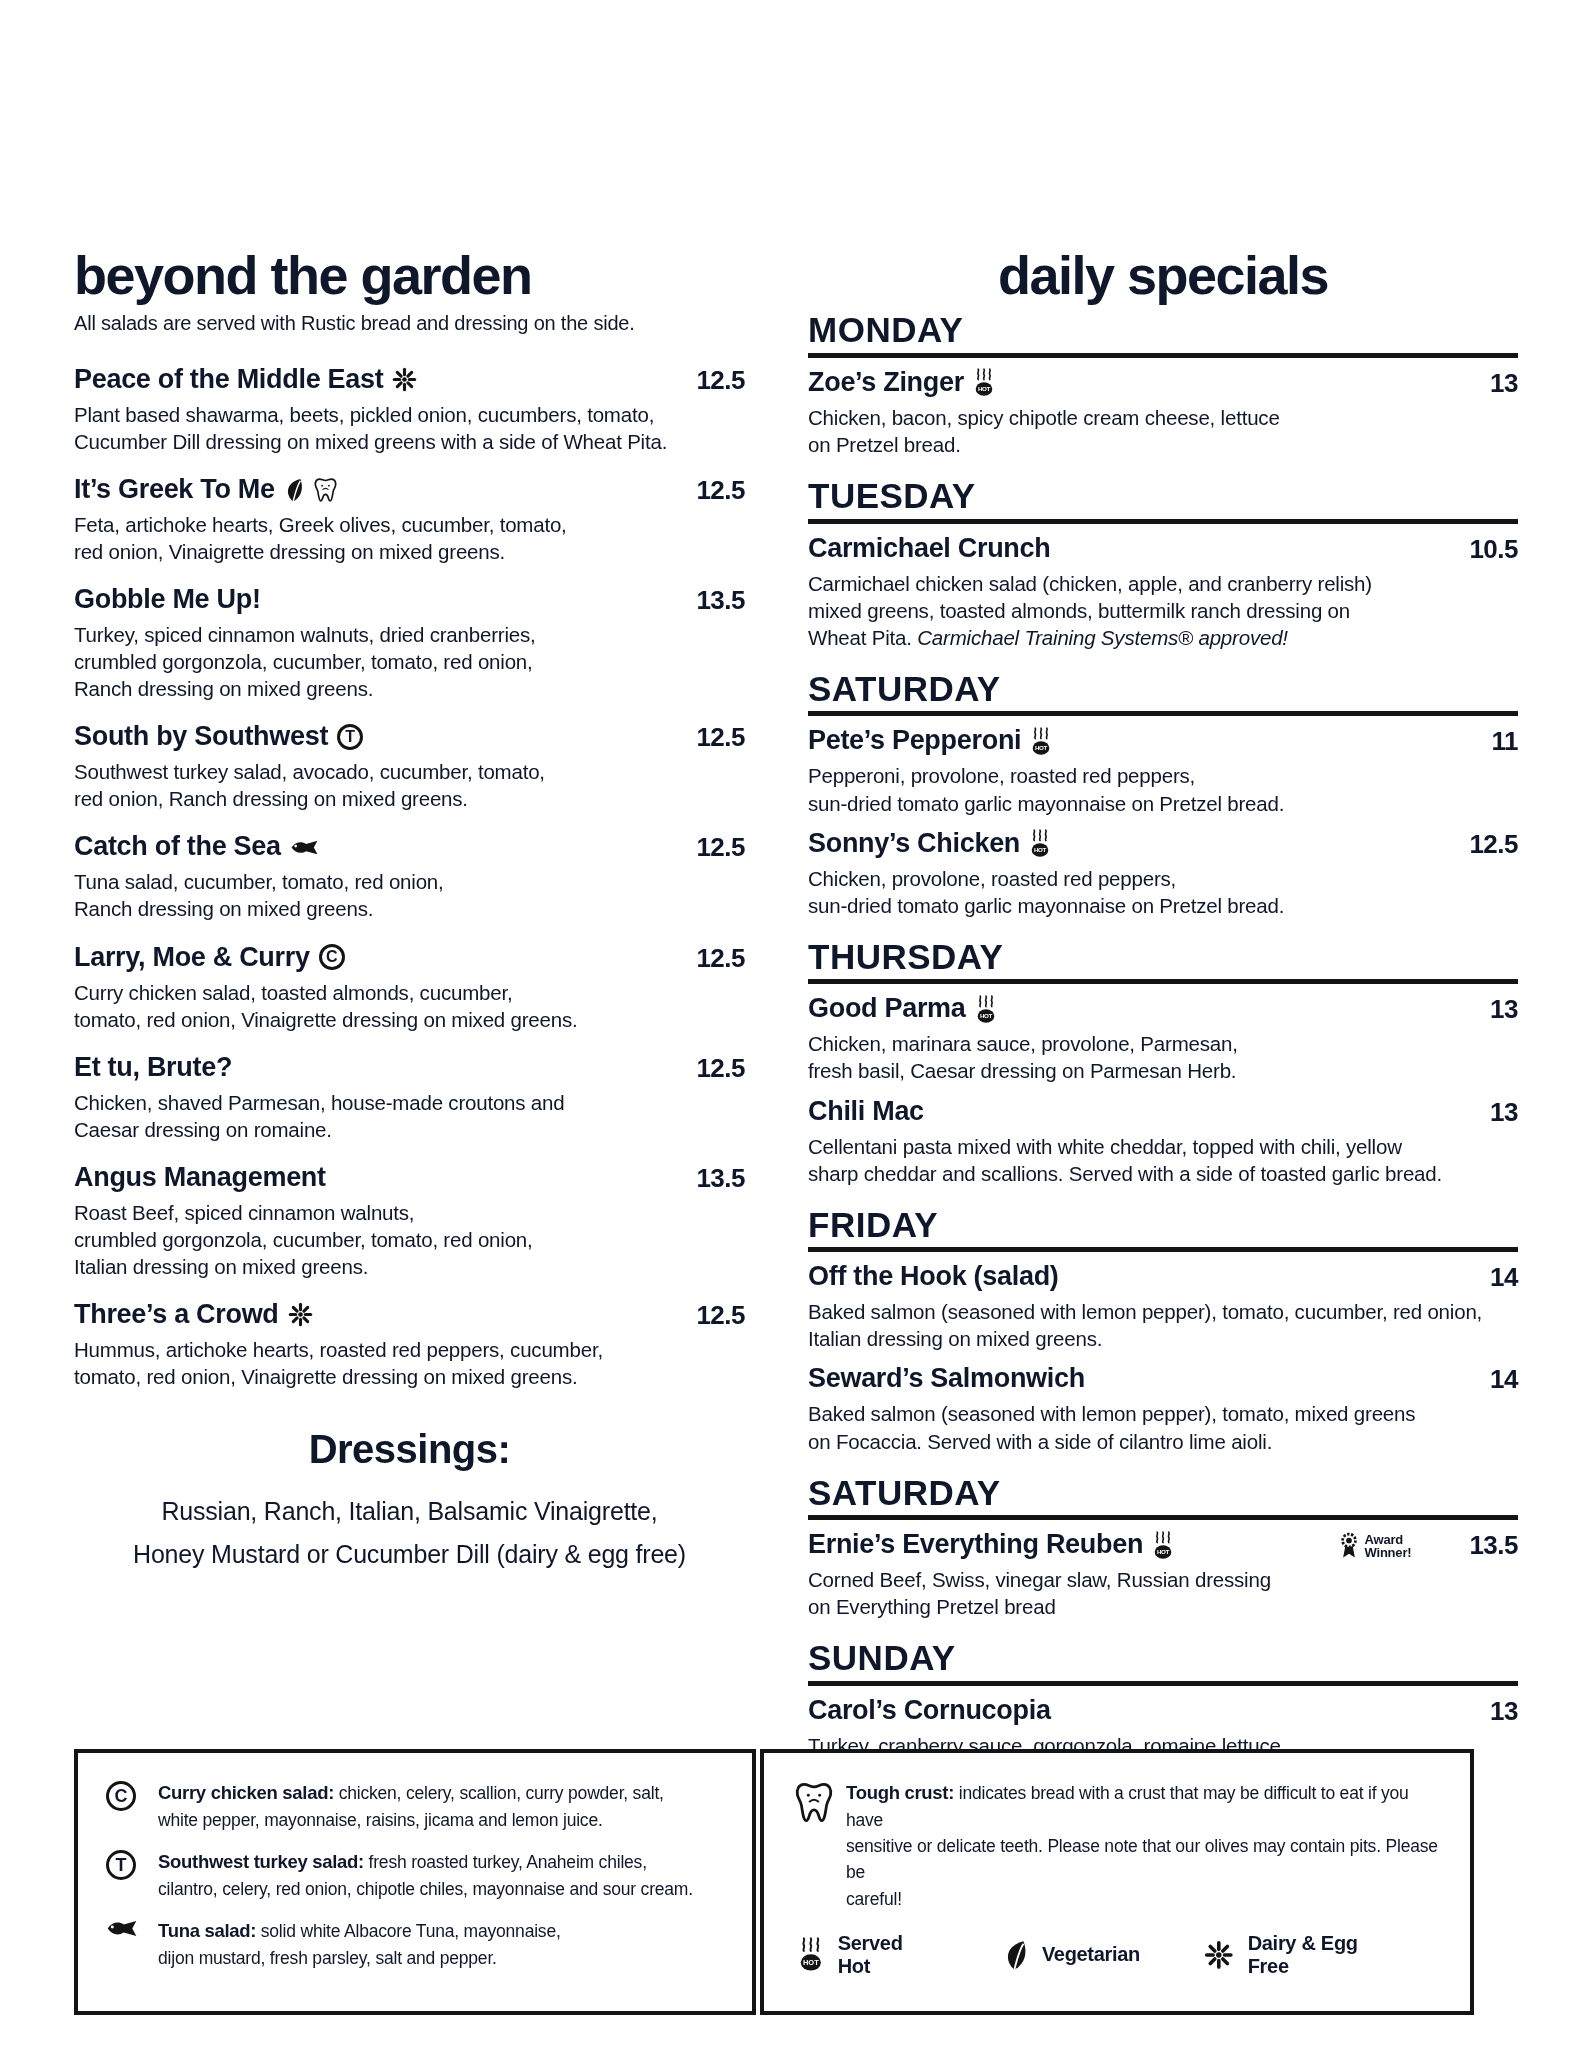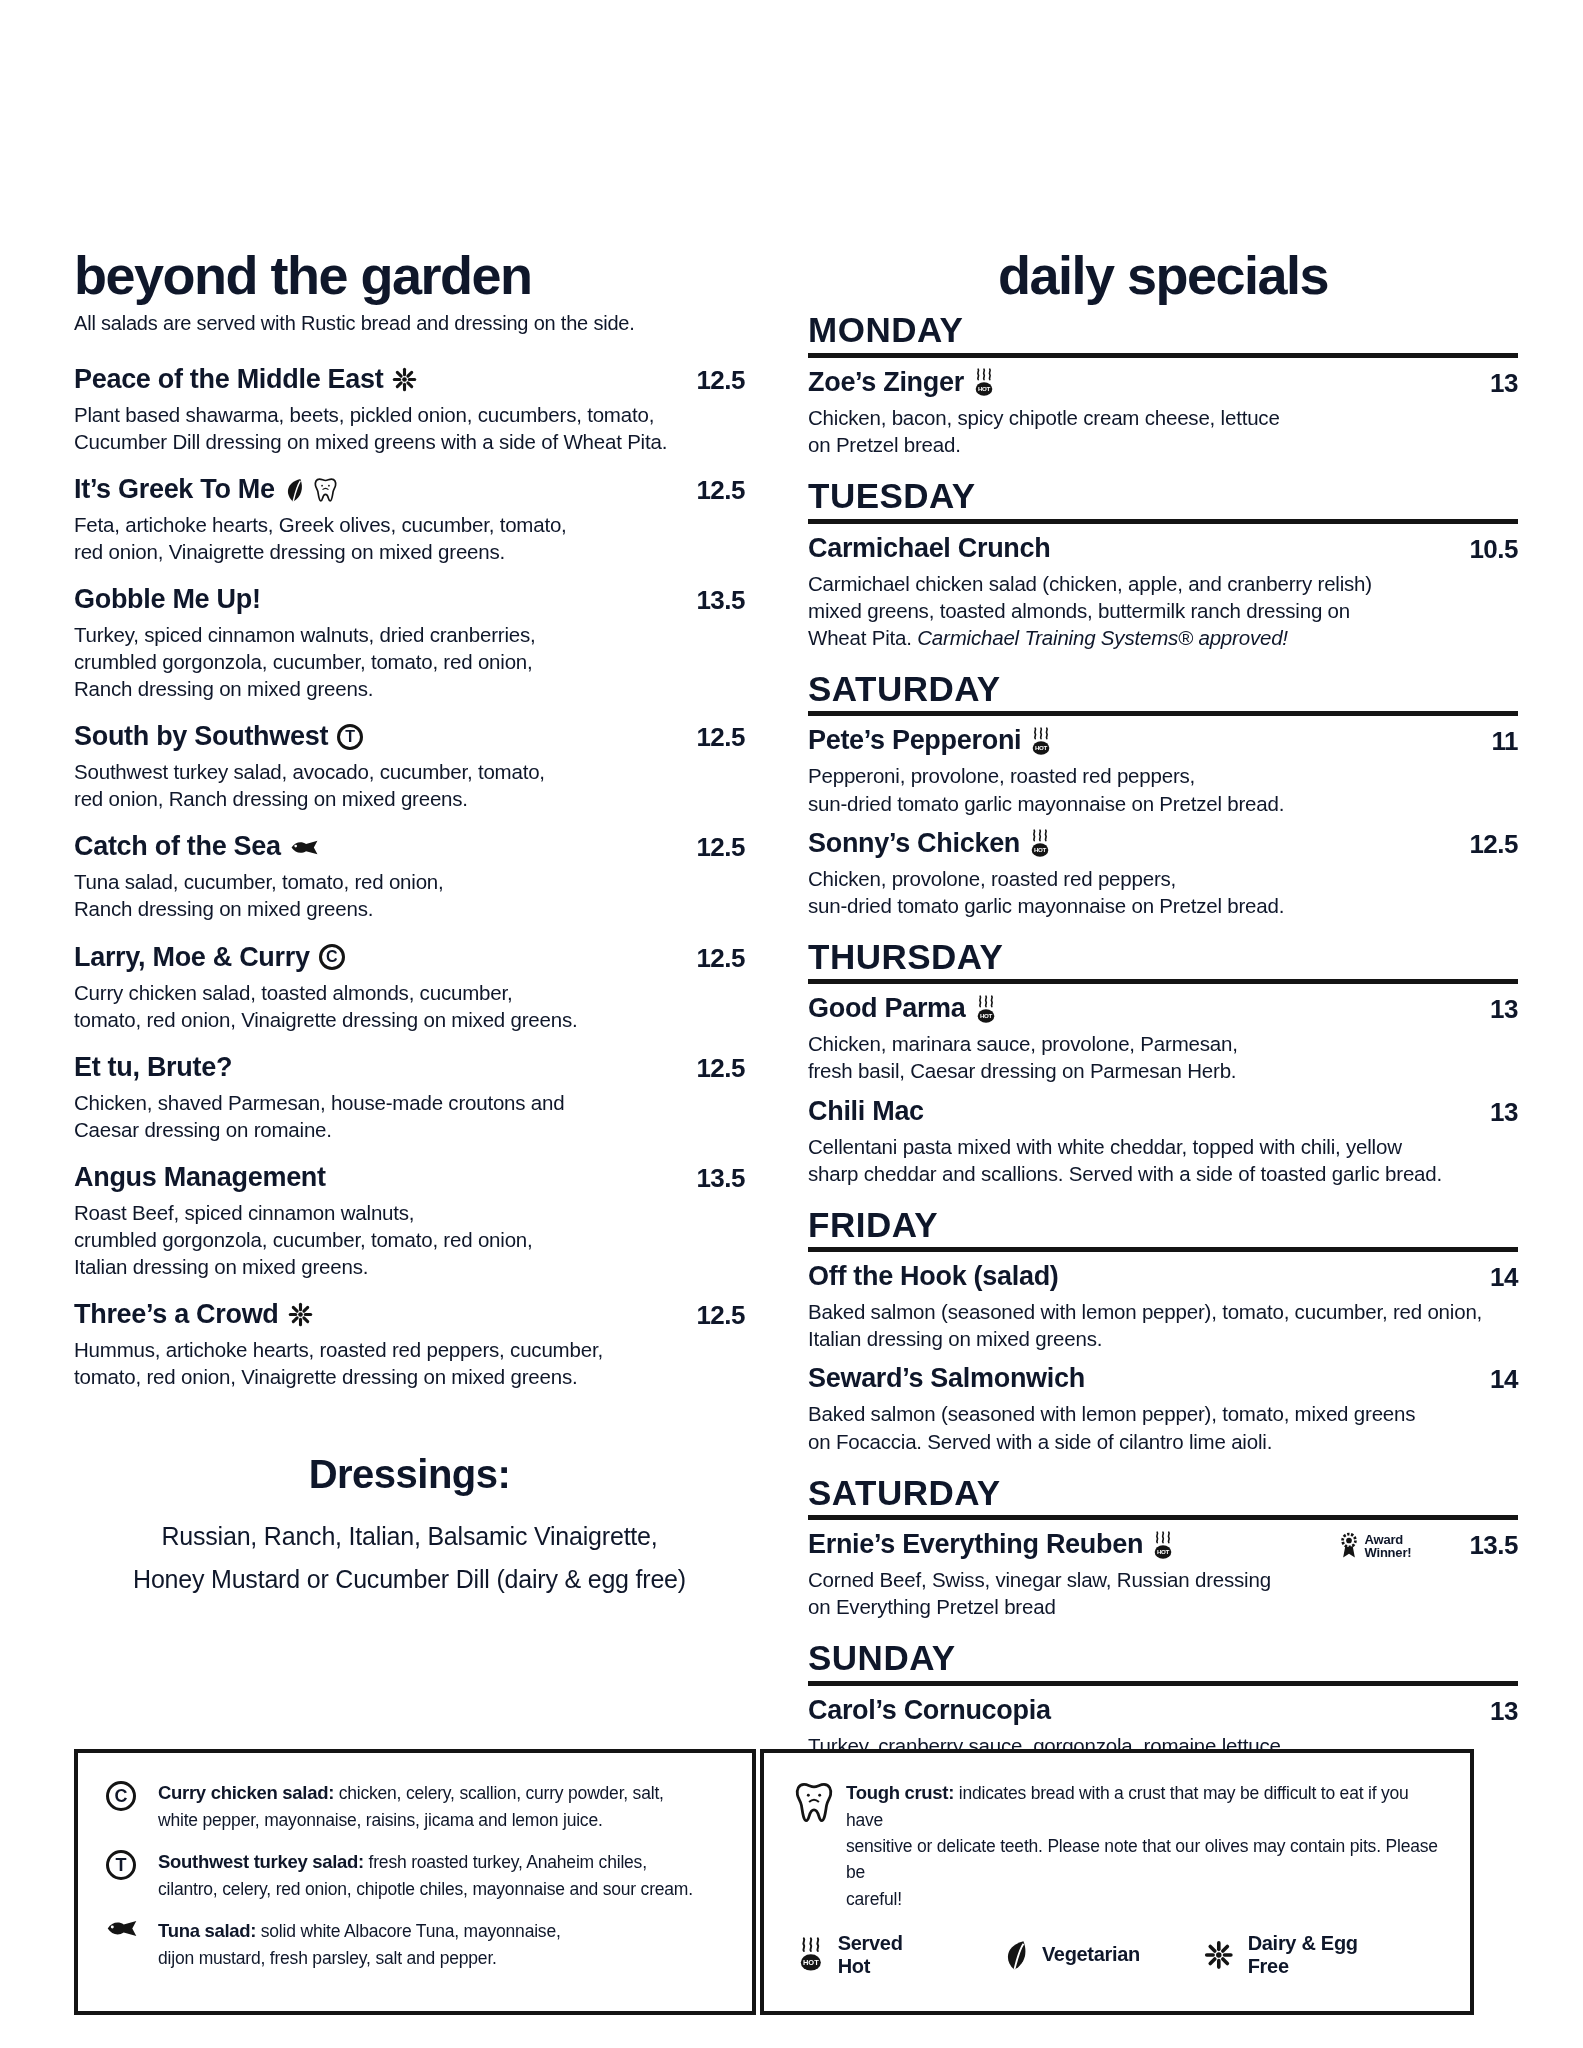--- a/index.html
+++ b/index.html
@@ -38,21 +38,21 @@
   }
   .desc .it{font-style:italic;}
 
   .day{margin-bottom:20px;}
   .day-header{
     margin:0 0 10px 0;
     font-size:35px;font-weight:bold;letter-spacing:0.5px;line-height:1.05;
     border-bottom:5px solid #141414;padding-bottom:4px;
   }
 
-  .dressings{margin-top:62px;text-align:center;}
+  .dressings{margin-top:37px;text-align:center;}
   .dressings h2{margin:0 0 18px 0;font-size:40px;font-weight:bold;letter-spacing:-0.5px;}
   .dressings p{margin:0;font-size:25px;line-height:1.72;white-space:pre-line;letter-spacing:-0.2px;}
 
   
   .box{
     position:absolute;top:1749px;height:266px;
     border:4px solid #141414;background:#fff;box-sizing:border-box;
   }
   .box-left{left:74px;width:682px;padding:26px 28px;}
   .box-right{left:760px;width:714px;padding:26px 30px;}

